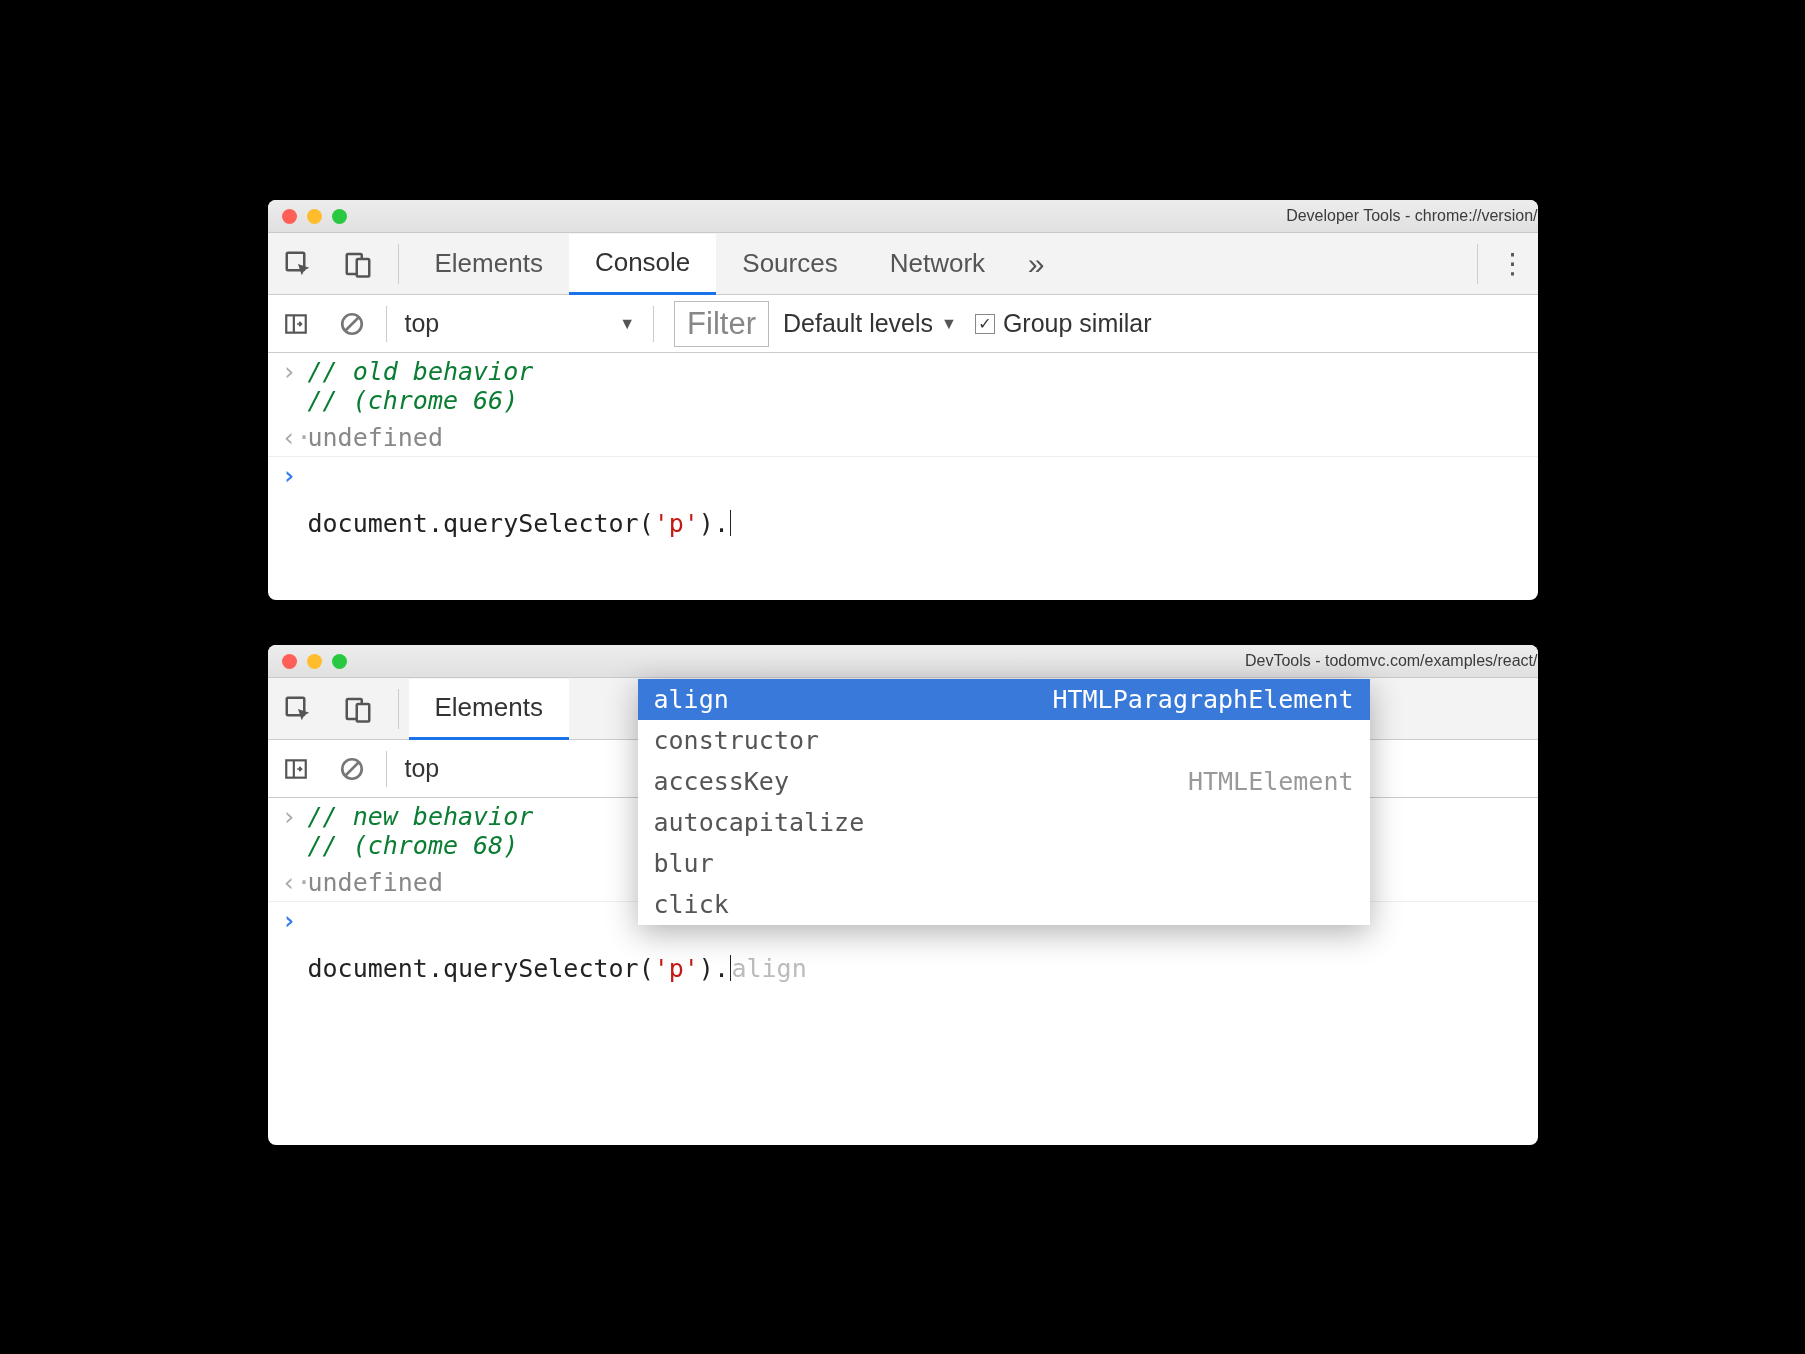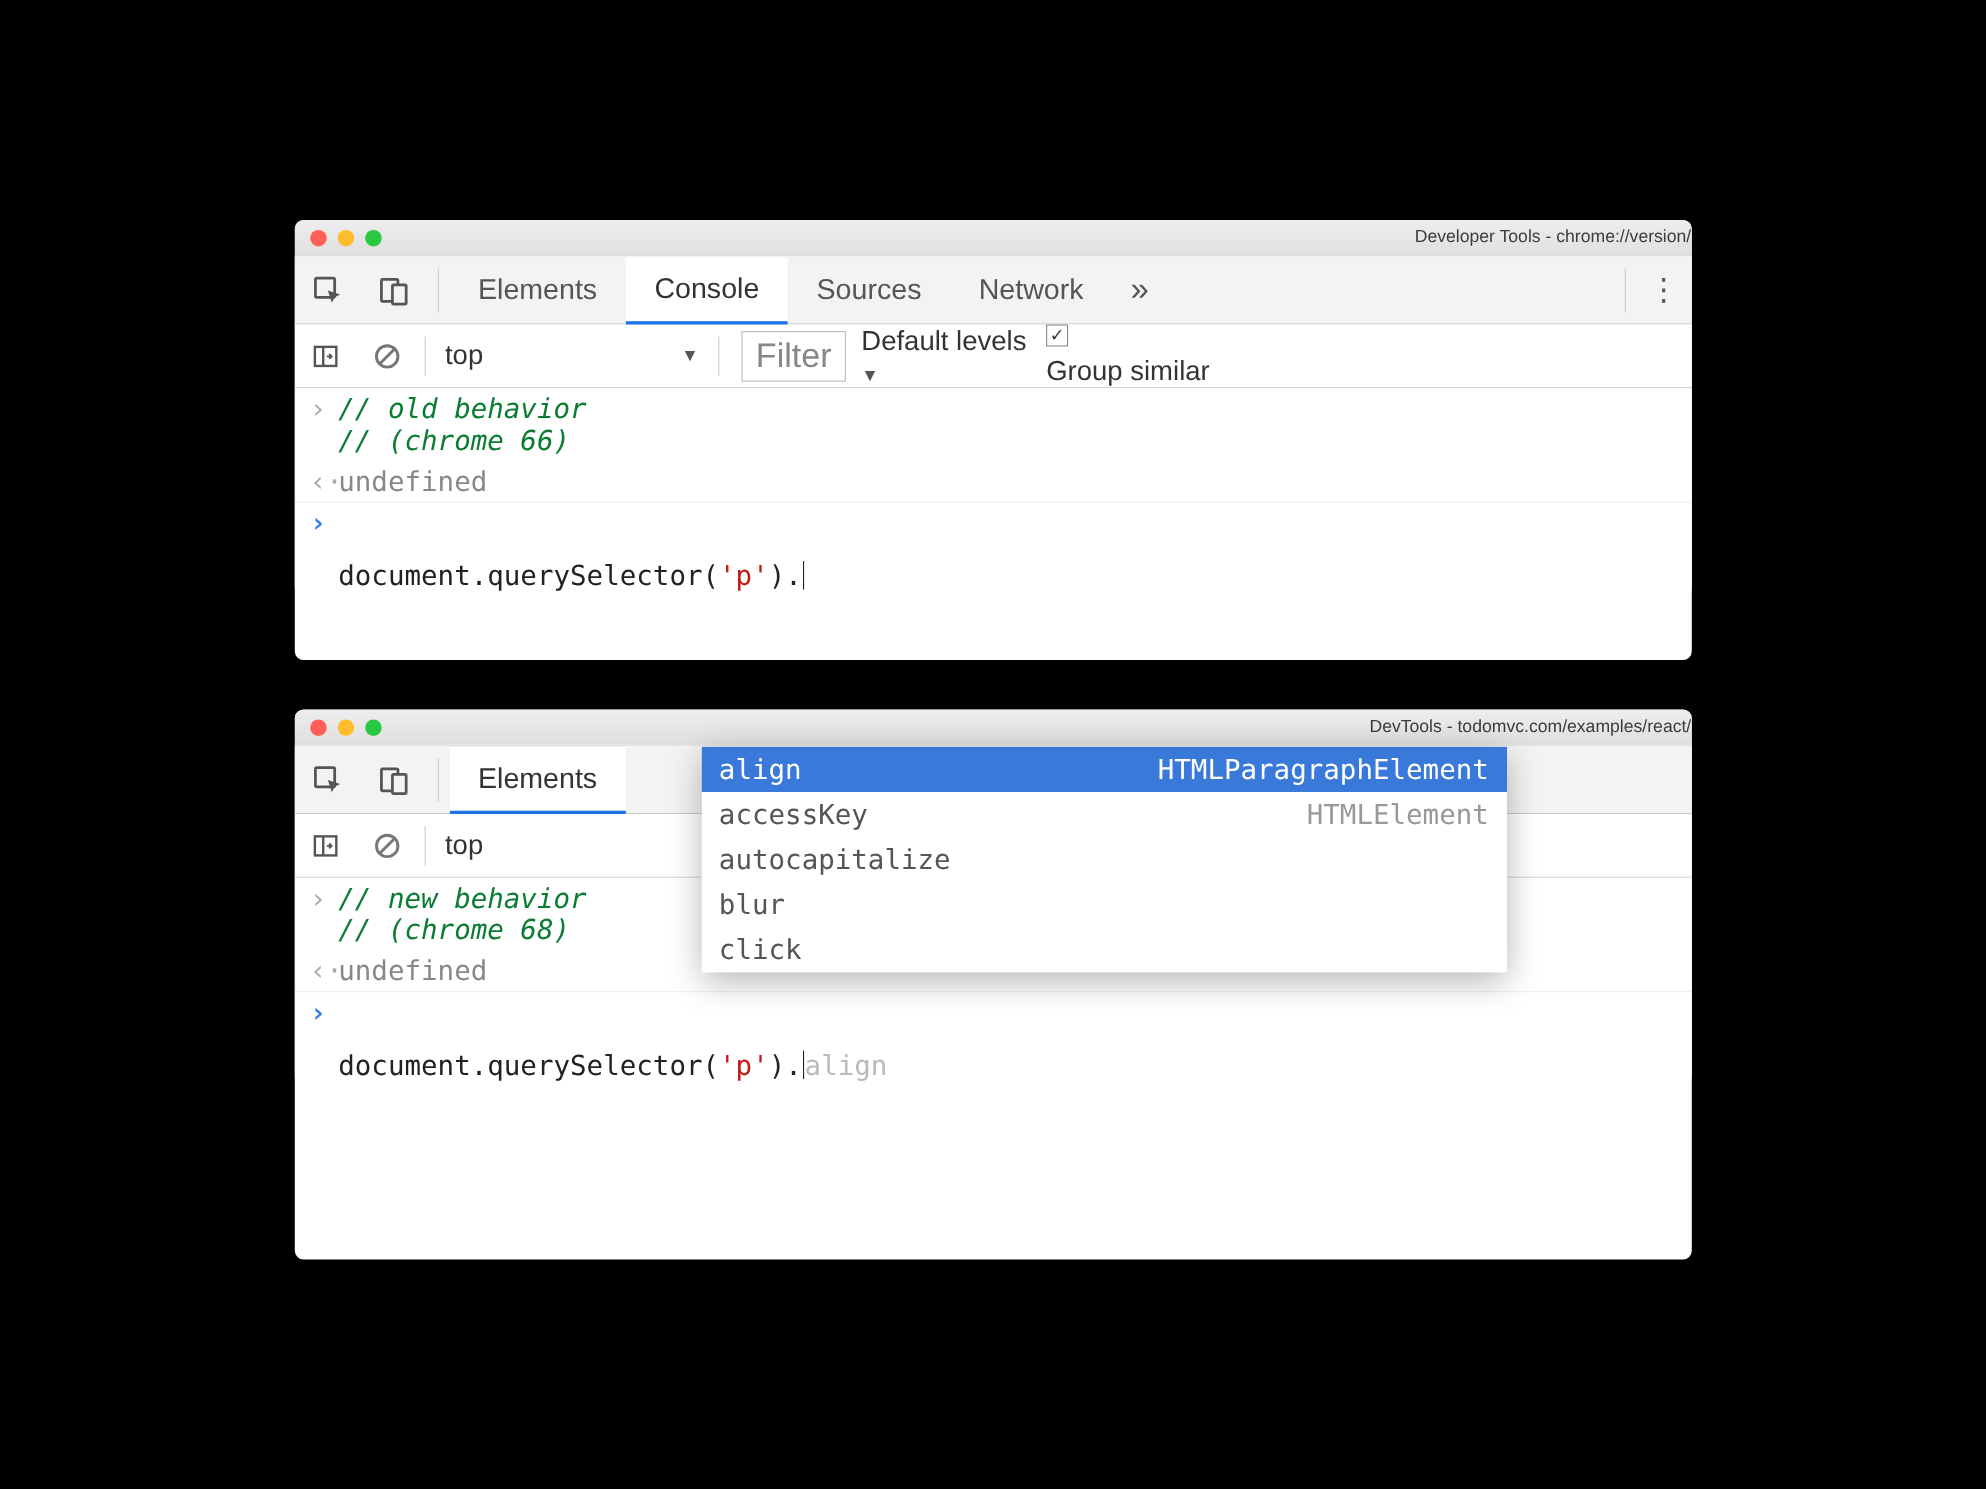--- a/index.html
+++ b/index.html
@@ -104,21 +104,21 @@
   .toolbar .iconbox { width:56px; display:flex;align-items:center;justify-content:center;height:100%; }
   .toolbar .vsep { width:1px;height:36px;background:#ccc;margin:0 6px;}
   .context-select {
     display:flex;align-items:center; gap:180px; padding:0 12px;
   }
   .tri { font-size:16px; color:#555; }
   .filterbox {
     border:1px solid #bbb; padding:4px 12px; font-size:31px; color:#888; margin:0 14px;
     background:#fff;
   }
-  .levels { display:flex;gap:8px; margin-right:18px; color:#333;flex-direction:column;}
+  .levels { display:flex;align-items:center; gap:8px; margin-right:18px; color:#333;}
   .chk { width:20px;height:20px;border:1px solid #888;display:inline-flex;align-items:center;justify-content:center;font-size:16px;background:#fff;}
   .group { color:#333; }
 
   .consolearea {
     font-family: Menlo, Consolas, monospace;
     font-size: 25px;
     background:#fff;
     border-radius: 0 0 8px 8px;
     overflow:hidden;
   }
@@ -310,20 +310,24 @@
         <div class="codeblack"><span>document.querySelector(</span><span class="str">'p'</span><span>).</span><span class="cursor"></span><span class="ghost">align</span></div>
       </div>
     </div>
 
     <div class="autocomplete" id="ac" style="left:370px; top:34px; width:732px;">
         <div class="ac-row sel">
           <span>align</span>
           <span class="right">HTMLParagraphElement</span>
         </div>
         <div class="ac-row">
+          <span>constructor</span>
+          <span class="right"></span>
+        </div>
+        <div class="ac-row">
           <span>accessKey</span>
           <span class="right">HTMLElement</span>
         </div>
         <div class="ac-row">
           <span>autocapitalize</span>
           <span class="right"></span>
         </div>
         <div class="ac-row">
           <span>blur</span>
           <span class="right"></span>

